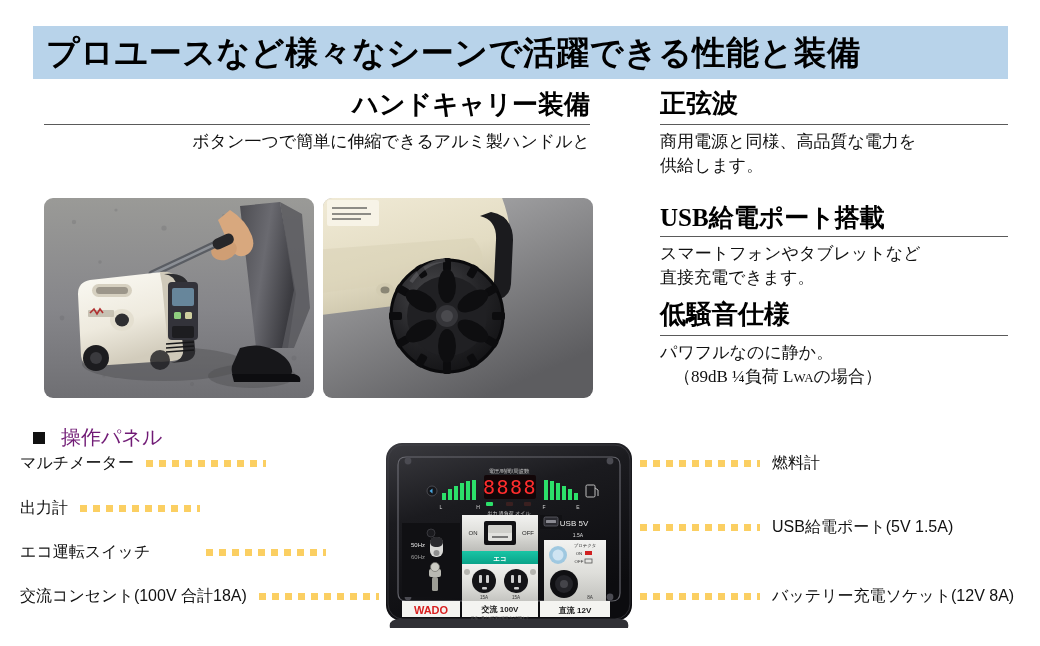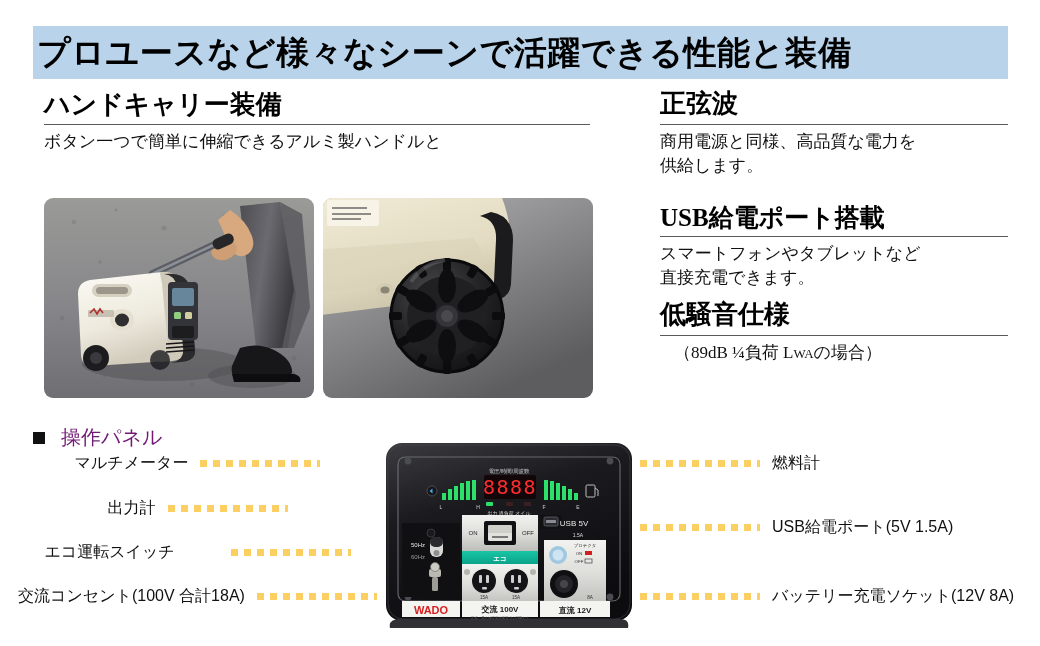--- a/index.html
+++ b/index.html
@@ -14,26 +14,26 @@
 
   
   .banner {
     position: absolute;
     left: 33px; top: 26px; width: 975px; height: 53px;
     background: #b8d3ea;
     display: flex; align-items: center;
   }
   .banner-title {
     font-size: 33px; font-weight: bold; letter-spacing: 0.5px;
-    color: #000; padding-left: 4px; line-height: 1;
+    color: #000; padding-left: 13px; line-height: 1;
     white-space: nowrap;
   }
 
   
-  .col-left  { position: absolute; left: 44px;  top: 88px; width: 546px; }
+  .col-left  { position: absolute; left: 44px;  top: 88px; width: 546px; text-align: right; }
   .col-right { position: absolute; left: 660px; top: 88px; width: 348px; font-family: Liberation Serif, serif; }
 
   .sec-head {
     font-size: 26px; font-weight: bold; color: #000;
     line-height: 1.25; white-space: nowrap;
   }
   .sec-head.small { font-size: 25px; }
   .rule {
     border-bottom: 1px solid #5a5a5a;
     margin-top: 3px; margin-bottom: 5px;
@@ -70,21 +70,21 @@
     width: 262px; height: 196px;
   }
   .panel-photo svg { display: block; width: 100%; height: 100%; }
 
   
   .callout {
     position: absolute;
     display: flex; align-items: center;
     font-size: 16px; color: #111; white-space: nowrap;
   }
-  .callout.left  { justify-content: center; }
+  .callout.left  { justify-content: flex-start; }
   .callout.right { justify-content: flex-start; }
 
   .dots {
     height: 7px;
     background-image: repeating-linear-gradient(
       to right,
       #fbcf62 0px, #fbcf62 7px,
       rgba(255,255,255,0) 7px, rgba(255,255,255,0) 13px
     );
     flex: none;
@@ -279,20 +279,21 @@
   <div style="margin-top:24px">
     <div class="sec-head small">USB給電ポート搭載</div>
     <div class="rule"></div>
     <div class="body-text">スマートフォンやタブレットなど</div>
     <div class="body-text">直接充電できます。</div>
   </div>
 
   <div style="margin-top:9px">
     <div class="sec-head">低騒音仕様</div>
     <div class="rule"></div>
+    <div class="body-text">パワフルなのに静か。</div>
     <div class="body-text" style="padding-left:14px">
       <span>（89dB </span><span>¼</span><span>負荷 L</span><span style="font-size:0.76em;vertical-align:baseline">WA</span><span>の場合）</span>
     </div>
   </div>
 
 </div>
 
 <div class="panel-section-label">
   <span class="sq"></span>
   <span>操作パネル</span>

